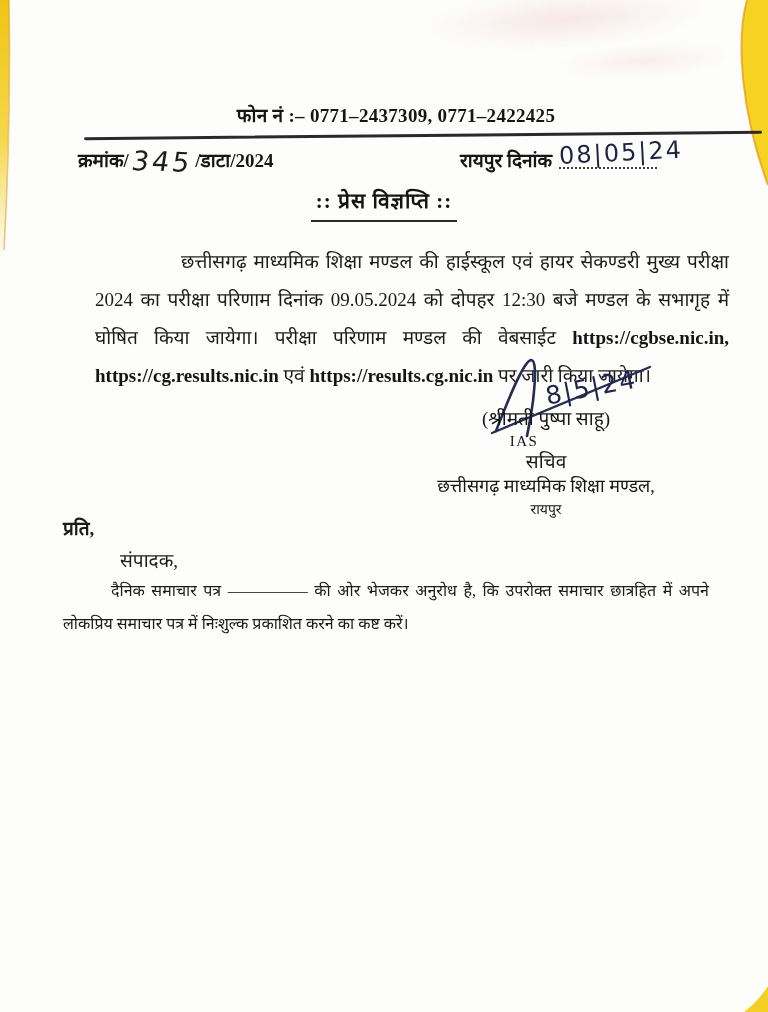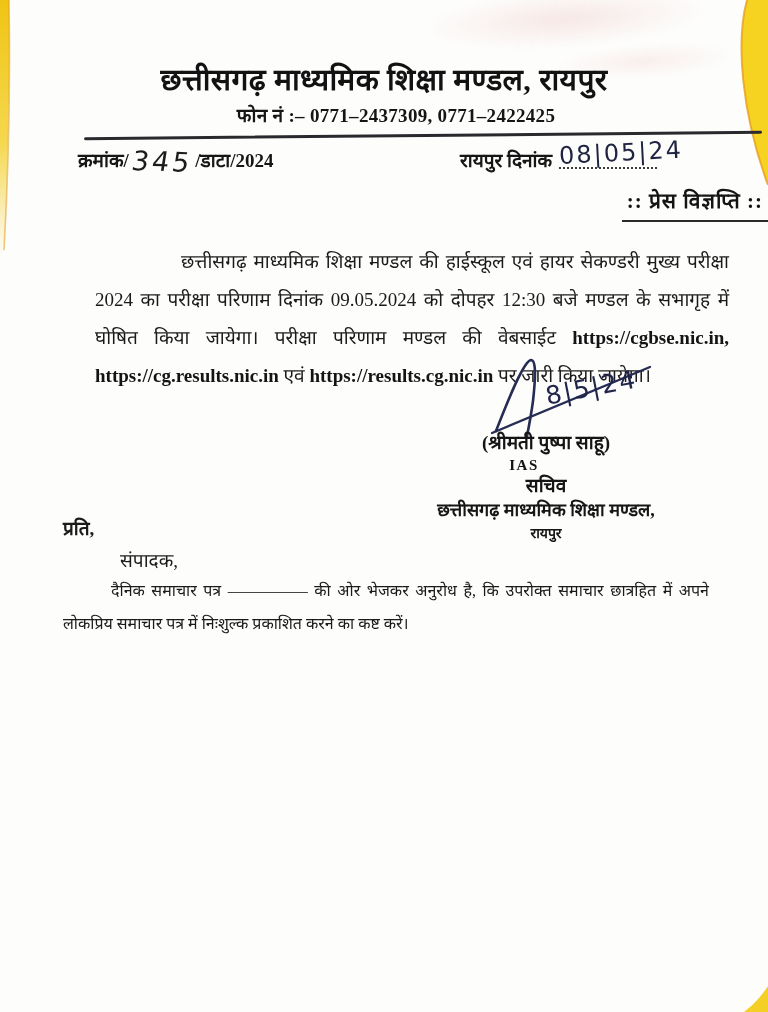--- a/index.html
+++ b/index.html
@@ -45,39 +45,39 @@
     white-space:nowrap;color:#161616;
   }
   .dotted{
     display:inline-block;width:98px;height:19px;margin-left:7px;
     border-bottom:2.5px dotted #3c3c3c;position:relative;vertical-align:-2px;
   }
   .date-hand{
     position:absolute;left:0;top:-12px;width:230px;font-size:24px;
     letter-spacing:2px;transform:rotate(-3deg);white-space:nowrap;color:#1f2340;
   }
-  .pr-title{position:absolute;top:186px;left:0;width:100%;text-align:right;text-decoration:underline;}
+  .pr-title{position:absolute;top:186px;left:0;width:100%;text-align:center;text-decoration:underline;}
   .pr-title span{
     display:inline-block;font-size:21px;font-weight:700;color:#141414;
     border-bottom:2.5px solid #2a2a2a;padding:0 5px 6px;letter-spacing:1px;
   }
   .body-para{
     position:absolute;top:226px;left:78px;width:634px;
     font-size:19px;line-height:38px;text-align:justify;text-indent:86px;
     font-weight:500;color:#1a1a1a;margin:17px;
   }
   .body-para .url{font-weight:700;color:#141414;}
   .sig-scribble{position:absolute;left:482px;top:355px;}
   .sig-date{
     position:absolute;left:545px;top:373px;font-size:25px;letter-spacing:2px;
     transform:rotate(-11deg);white-space:nowrap;
   }
   .sig-block{
-    position:absolute;left:385px;top:430px;width:322px;text-align:center;
-    font-weight:700;color:#151515;
+    position:absolute;left:385px;top:406px;width:322px;text-align:center;
+    font-weight:400;color:#151515;
   }
   .sig-name{font-size:19px;line-height:26px;}
   .sig-ias{font-size:15px;line-height:18px;text-align:center;padding-right:44px;letter-spacing:1.5px;}
   .sig-desg{font-size:19px;line-height:24px;}
   .sig-org{font-size:18px;line-height:24px;}
   .sig-place{font-size:14px;line-height:24px;}
   .to-label{position:absolute;left:63px;top:515px;font-size:19px;font-weight:700;}
   .editor-label{position:absolute;left:120px;top:547px;font-size:19px;font-weight:400;}
   .request-para{
     position:absolute;left:63px;top:574px;width:646px;margin:0;
@@ -100,21 +100,20 @@
     </defs>
     <path d="M0,0 L9,0 C10.5,90 7,180 4,258 L0,258 Z" fill="url(#fadeL)"></path>
     <path d="M9,0 C10.5,90 8,180 4,250" stroke="#dd9b1f" stroke-width="1.6" fill="none" opacity="0.55"></path>
     <path d="M747,0 L768,0 L768,185 C741,112 736,40 747,0 Z" fill="#f6d321"></path>
     <path d="M747,0 C736,40 741,112 768,185" stroke="#e59a1e" stroke-width="2" fill="none" opacity="0.75"></path>
     <path d="M744,1012 L768,1012 L768,986 C760,998 754,1004 744,1012 Z" fill="#f4d027"></path>
   </svg>
   <div class="smudge"></div>
   <div class="smudge two"></div>
 
-  <div class="org-name">छत्तीसगढ़ माध्यमिक शिक्षा मण्डल, रायपुर</div>
   <div class="phone-line">फोन नं :– 0771–2437309, 0771–2422425</div>
   <div class="rule"></div>
 
   <div class="serial-line"><span>क्रमांक/</span><span class="hand serial-hand">345</span><span>/डाटा/2024</span></div>
 
   <div class="date-line"><span>रायपुर दिनांक</span><span class="dotted"><span class="hand date-hand">08|05|24</span></span></div>
 
   <div class="pr-title">
     <span>:: प्रेस विज्ञप्ति ::</span>
   </div>

